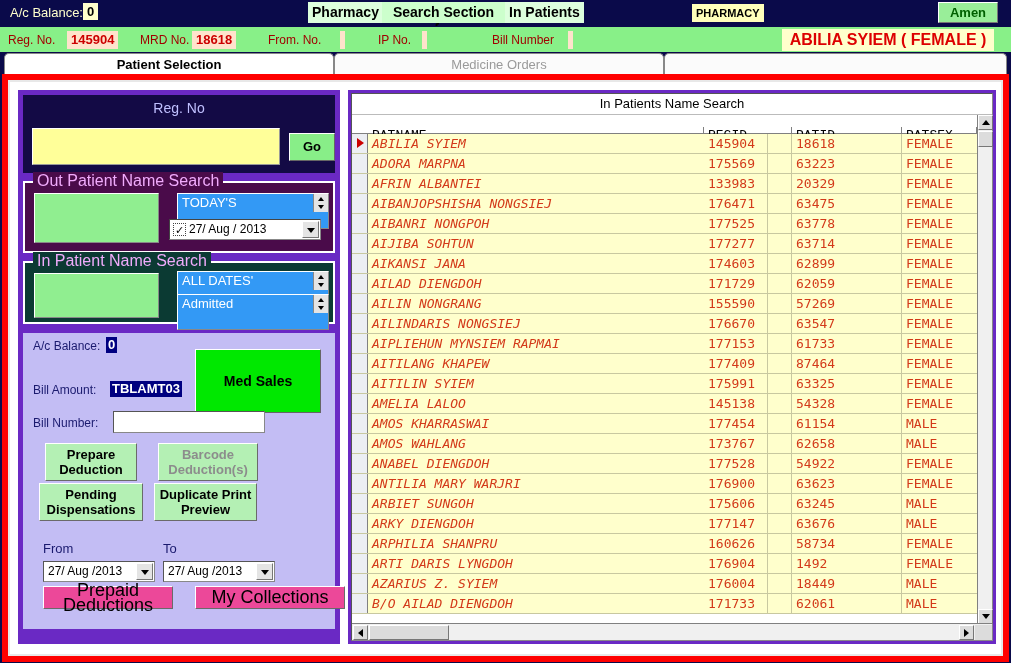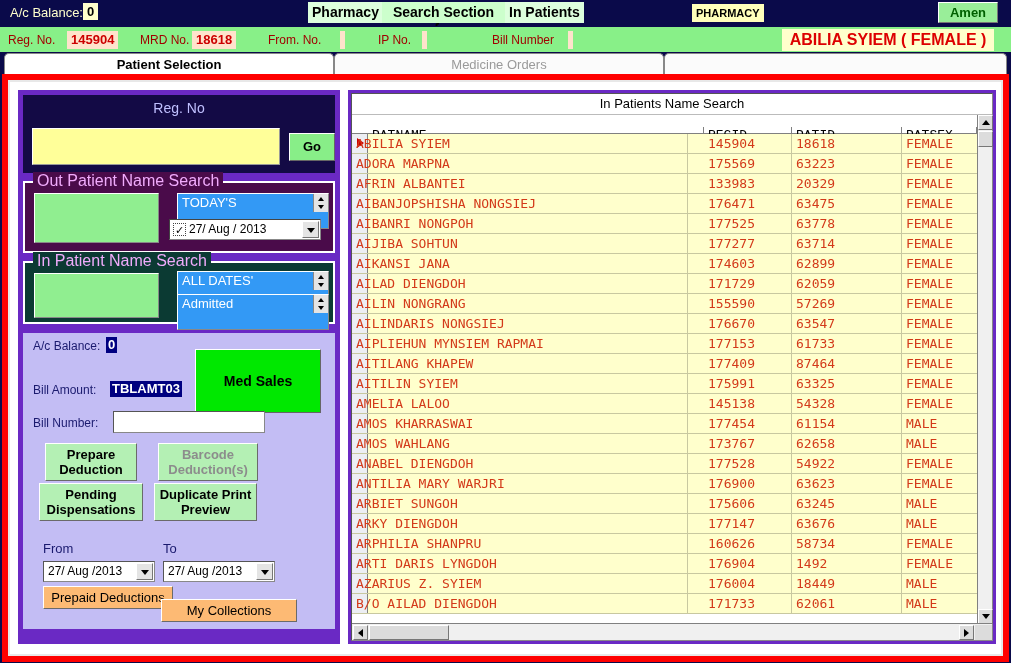--- a/index.html
+++ b/index.html
@@ -199,21 +199,21 @@
     color: #000; font-size: 14px; font-weight: bold; text-align: center; line-height: 62px;
     cursor: pointer;
   }
   .btn {
     position: absolute; background: #b4f0b4;
     border: 1px solid #ffffff; border-right-color:#6a6a6a; border-bottom-color:#6a6a6a;
     color: #000; font-size: 13px; font-weight: bold; text-align: center; cursor: pointer;
     display: flex; align-items: center; justify-content: center; line-height: 15px;
   }
   .btn.disabled { color: #8c8c8c; }
-  .btn.plain { font-weight: normal; font-size: 13px; background: #fdba74; }
+  .btn.plain { font-weight: normal; font-size: 18px; background: #ec4899; }
   .fromto-lbl { position: absolute; color: #1a1a6e; font-size: 13px; }
   .dt2 {
     position: absolute; width: 112px; height: 21px; background: #ffffff;
     border: 1px solid #888; border-top-color:#555; border-left-color:#555;
     font-size: 12px; color: #000; line-height: 19px; padding-left: 4px; cursor: pointer;
   }
   .dt2 .darrow {
     position: absolute; right: 1px; top: 1px; width: 17px; height: 17px; background: #e4e4e4;
     border: 1px solid #fff; border-right-color:#777; border-bottom-color:#777;
   }
@@ -256,21 +256,21 @@
     content: ""; position: absolute; left: 5px; top: 4px; width: 0; height: 0;
     border-top: 5px solid transparent; border-bottom: 5px solid transparent;
     border-left: 7px solid #cc0000;
   }
   .cell {
     position: absolute; top: 0; height: 19px;
     font-family: "DejaVu Sans Mono", monospace; font-size: 13px; color: #d33a1a;
     line-height: 19px; padding-left: 4px; border-right: 1px solid #c8c8a0;
     overflow: hidden; white-space: nowrap;
   }
-  .c-name { left: 0; width: 336px; }
+  .c-name { left: 16px; width: 400px; font-style: italic; }
   .c-regid { left: 352px; width: 88px; }
   .c-patid { left: 440px; width: 110px; }
   .c-sex  { left: 550px; width: 75px; border-right: none; }
   .gh-name  { left: 16px; width: 336px; }
   .gh-regid { left: 352px; width: 88px; }
   .gh-patid { left: 440px; width: 110px; }
   .gh-sex   { left: 550px; width: 75px; }
 
   
   .vscroll {
@@ -418,21 +418,21 @@
           <div class="dt2" style="left:20px; top:228px;">
             <span>27/ Aug /2013</span>
             <span class="darrow"></span>
           </div>
           <div class="dt2" style="left:140px; top:228px;">
             <span>27/ Aug /2013</span>
             <span class="darrow"></span>
           </div>
 
           <div class="btn plain" style="left:20px; top:253px; width:130px; height:23px;">Prepaid Deductions</div>
-          <div class="btn plain" style="left:138px; top:253px; width:136px; height:23px;margin-top:13px;">My Collections</div>
+          <div class="btn plain" style="left:172px; top:253px; width:150px; height:23px;">My Collections</div>
         </div>
       </div>
 
       <div class="gridwrap">
         <div class="gridinner">
 
           <div class="grid-title">In Patients Name Search</div>
 
           <div class="grid-head">
             <div class="gh gh-name">PATNAME</div>

